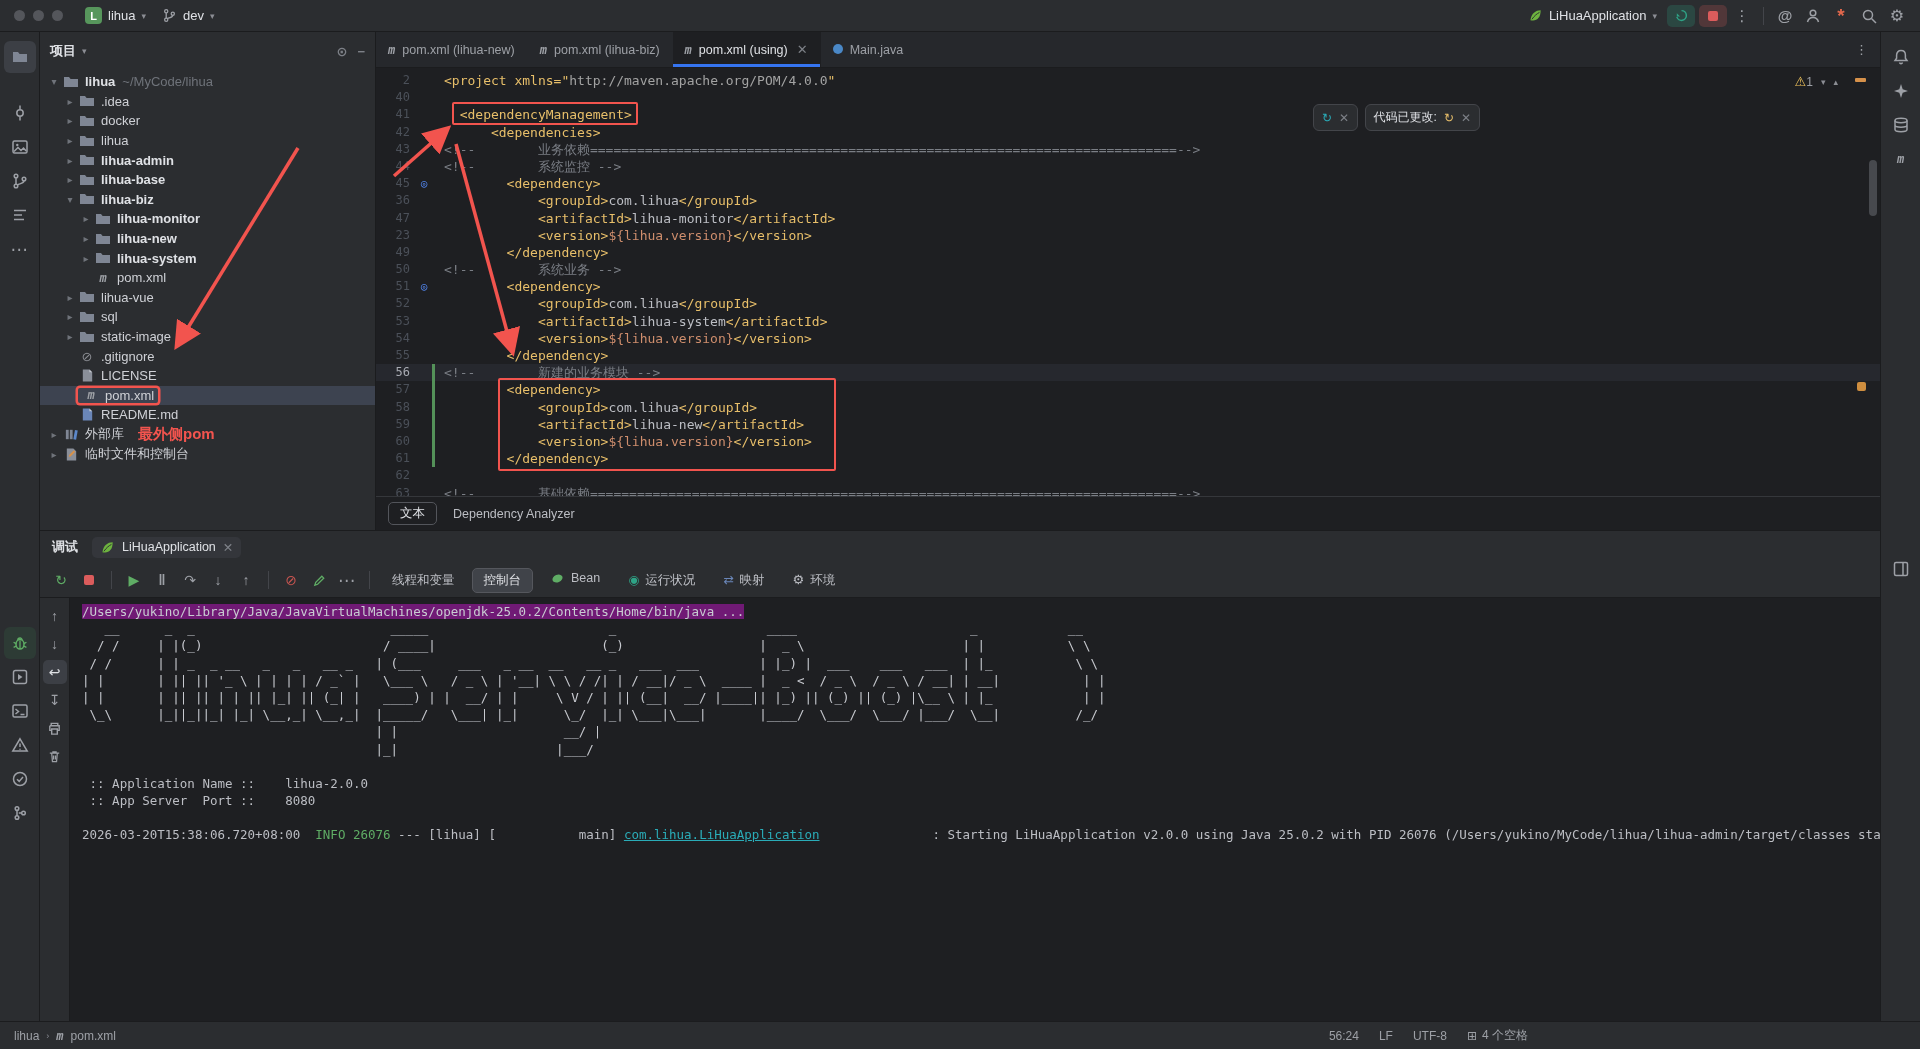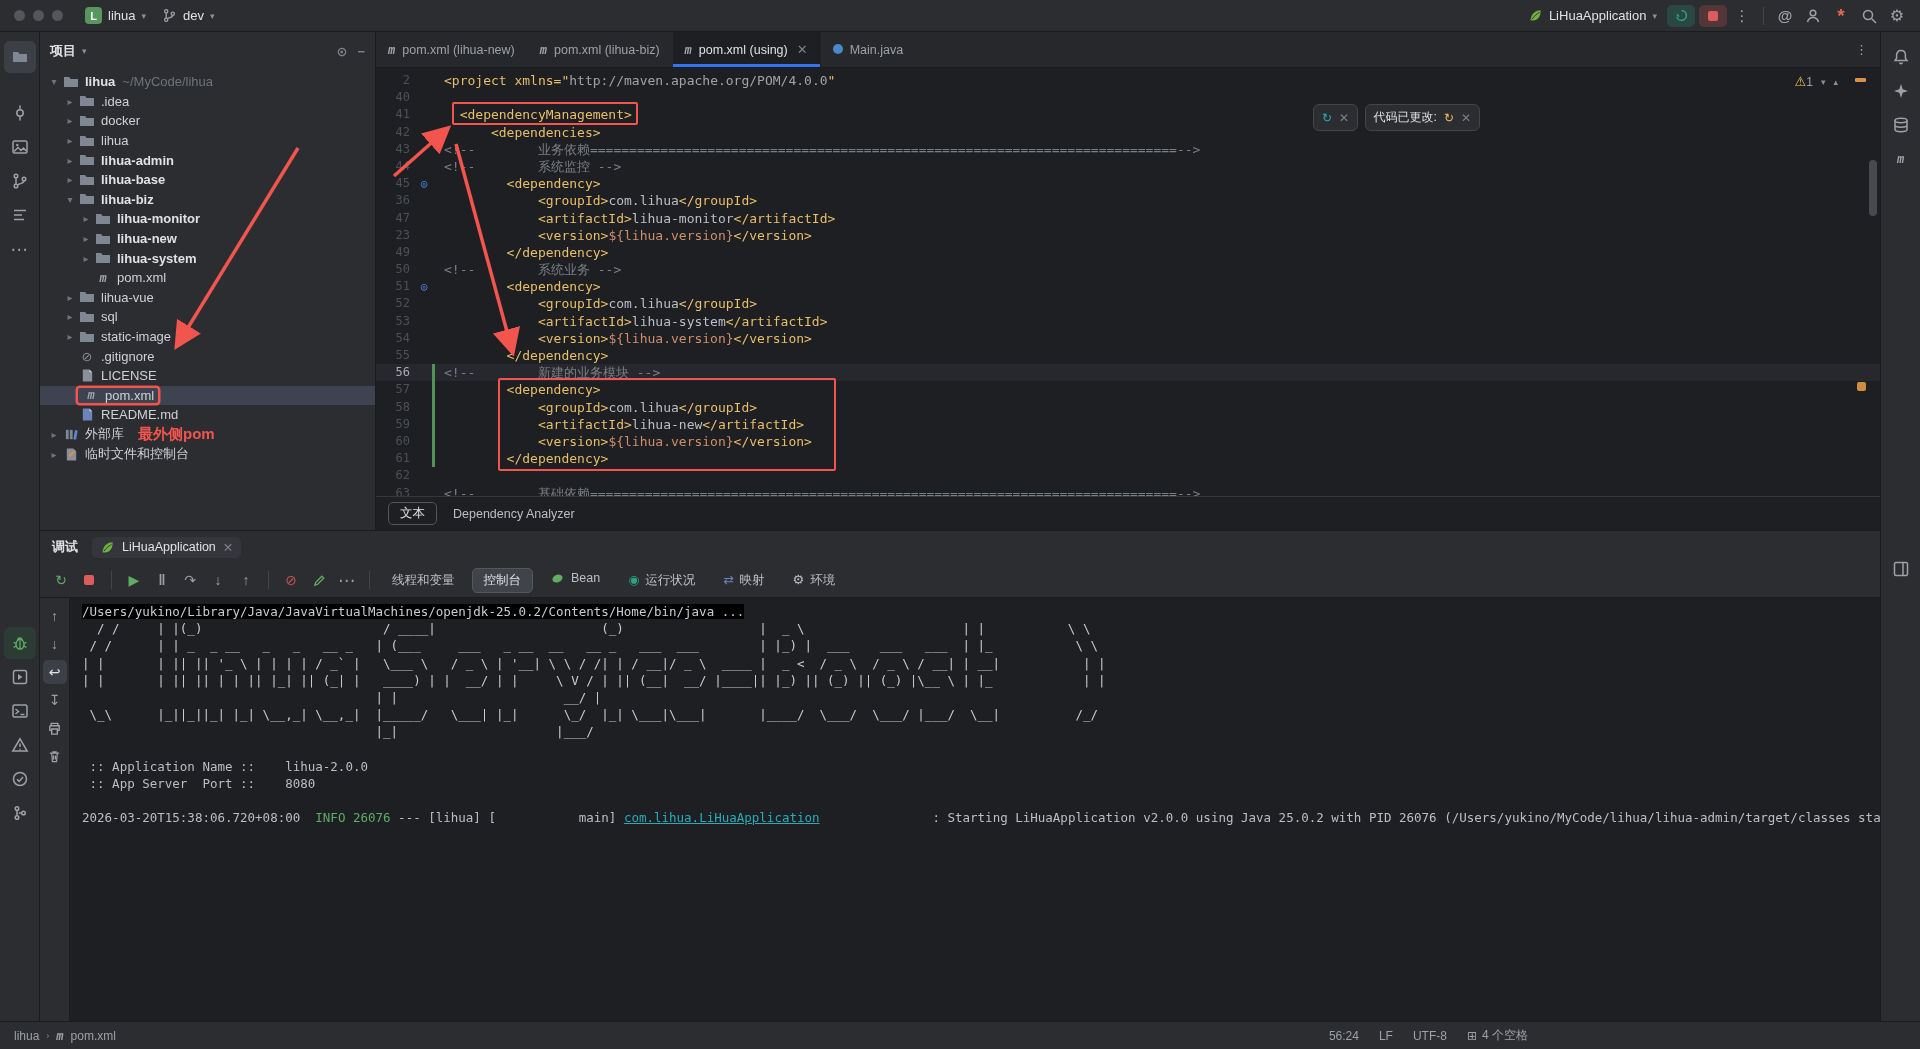--- a/index.html
+++ b/index.html
@@ -96,21 +96,21 @@
   .dtb{width:26px;height:24px;display:flex;align-items:center;justify-content:center;border-radius:4px;font-size:14px;color:#9da0a6;}
   .dsep{width:1px;height:18px;background:#43454a;margin:0 7px;}
   .vtab{display:flex;align-items:flex-start;gap:6px;padding:3px 11px;border-radius:5px;color:#bcbec4;font-size:12.5px;margin:0 2px;}
   .vtab.sel{background:#404349;border:1px solid #55575d;color:#dfe1e5;}
   .dbg-body{flex:1;display:flex;min-height:0;background:#1e1f22;border-top:1px solid #1b1c1e;}
   .con-strip{width:30px;flex:0 0 30px;background:#2b2d30;border-right:1px solid #1b1c1e;display:flex;flex-direction:column;align-items:center;padding-top:6px;gap:4px;}
   .csb{width:24px;height:24px;border-radius:5px;display:flex;align-items:center;justify-content:center;color:#9da0a6;font-size:14px;}
   .csb.act{background:#3c3f45;color:#dfe1e5;}
   .console{flex:1;padding:5px 12px;font-family:"DejaVu Sans Mono",monospace;font-size:12.5px;overflow:hidden;}
   .cline{height:17.2px;line-height:17.2px;white-space:pre;color:#bcbec4;}
-  .cline .cmdbg{background:#000000;color:#c9ccd2;}
+  .cline .cmdbg{background:#701a75;color:#c9ccd2;}
   .cline.ban{color:#c8cad0;}
   .lg-t{color:#bcbec4;} .lg-i{color:#5fad65;} .lg-l{color:#2aacb8;text-decoration:underline;margin-top:28px;}
 
   
   .statusbar{height:28px;background:#2b2d30;border-top:1px solid #1b1c1e;display:flex;align-items:center;padding:0 14px;color:#9da0a6;font-size:12px;}
   .sb-left{display:flex;align-items:center;gap:7px;}
   .sb-right{margin-left:auto;display:flex;align-items:center;gap:20px;margin-right:378px;}
   .sb-item{display:flex;align-items:center;gap:5px;}
 
   
@@ -672,26 +672,27 @@
                 </svg>
               </div>
               <div class="csb">
                 <svg class="i16" viewBox="0 0 16 16">
                   <path d="M3 4.5h10M5 4.5l.8 9h4.4l.8-9M6.3 4.5V3h3.4v1.5M7 6.8v4.4M9 6.8v4.4" fill="none" stroke="#9da0a6" stroke-width="1.3"></path>
                 </svg>
               </div>
             </nav>
           <div class="console" id="console">
               <div class="cline"><span class="cmdbg">/Users/yukino/Library/Java/JavaVirtualMachines/openjdk-25.0.2/Contents/Home/bin/java ...</span></div>
+              <div class="cline ban">   __      _  _                          _____                        _                    ____                       _            __</div>
               <div class="cline ban">  / /     | |(_)                        / ____|                      (_)                  |  _ \                     | |           \ \</div>
               <div class="cline ban"> / /      | | _  _ __   _   _   __ _   | (___     ___   _ __  __   __ _   ___  ___        | |_) |  ___    ___   ___  | |_           \ \</div>
               <div class="cline ban">| |       | || || '_ \ | | | | / _` |   \___ \   / _ \ | '__| \ \ / /| | / __|/ _ \  ____ |  _ &lt;  / _ \  / _ \ / __| | __|           | |</div>
               <div class="cline ban">| |       | || || | | || |_| || (_| |   ____) | |  __/ | |     \ V / | || (__|  __/ |____|| |_) || (_) || (_) |\__ \ | |_            | |</div>
+              <div class="cline ban"> \_\      |_||_||_| |_| \__,_| \__,_|  |_____/   \___| |_|      \_/  |_| \___|\___|       |____/  \___/  \___/ |___/  \__|          /_/</div>
               <div class="cline ban">                                       | |                      __/ |</div>
-              <div class="cline ban"> \_\      |_||_||_| |_| \__,_| \__,_|  |_____/   \___| |_|      \_/  |_| \___|\___|       |____/  \___/  \___/ |___/  \__|          /_/</div>
               <div class="cline ban">                                       |_|                     |___/</div>
               <div class="cline">&nbsp;</div>
               <div class="cline"> :: Application Name ::    lihua-2.0.0</div>
               <div class="cline"> :: App Server  Port ::    8080</div>
               <div class="cline">&nbsp;</div>
               <div class="cline"><span class="lg-t">2026-03-20T15:38:06.720+08:00 </span><span class="lg-i"> INFO</span><span class="lg-i"> 26076</span><span class="lg-t"> --- [lihua] [           main] </span><span class="lg-l">com.lihua.LiHuaApplication</span><span class="lg-t">               : Starting LiHuaApplication v2.0.0 using Java 25.0.2 with PID 26076 (/Users/yukino/MyCode/lihua/lihua-admin/target/classes started</span></div>
             </div>
         </div>
       </section>
     </div>

